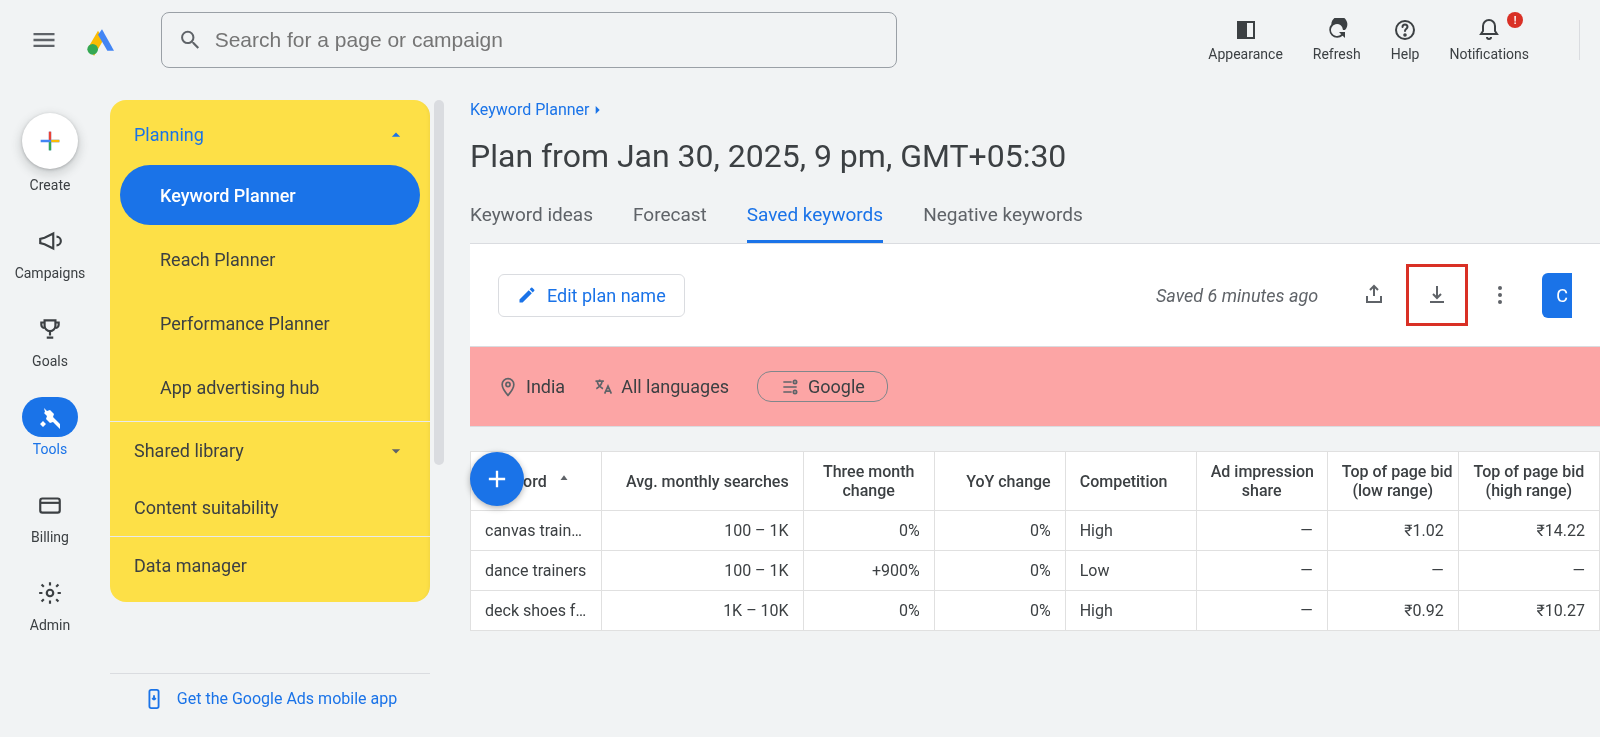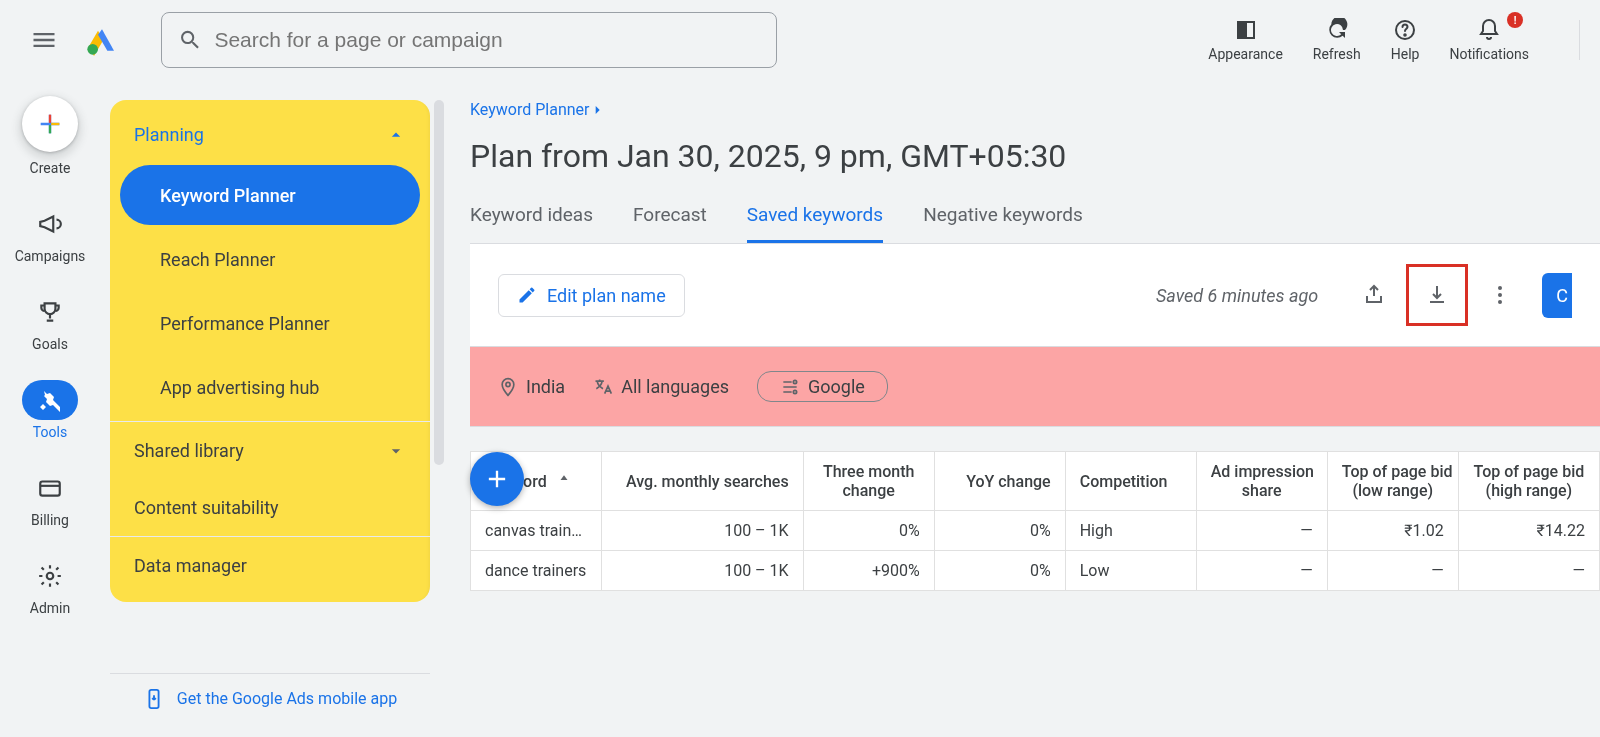--- a/index.html
+++ b/index.html
@@ -2,31 +2,31 @@
 <html><head>
 <meta charset="utf-8">
 <style>
   * { box-sizing: border-box; margin: 0; padding: 0; }
   body { font-family: 'Google Sans', Roboto, Arial, sans-serif; background: #f1f3f4; color: #3c4043; width: 1600px; height: 737px; overflow: hidden; position: relative; }
   
   
   .header { height: 80px; display: flex; align-items: center; padding: 0 20px; }
   .hamburger { width: 48px; height: 48px; display:flex; align-items:center; justify-content:center; cursor:pointer;}
   .logo { width: 48px; height: 48px; display:flex; align-items:center; justify-content:center; margin-left: 10px;}
-  .search-box { width: 616px; height: 56px; border: 1px solid #9aa0a6; border-radius: 8px; background: transparent; display:flex; align-items:center; padding: 0 16px; margin-left: 35px;}
+  .search-box { width: 736px; height: 56px; border: 1px solid #9aa0a6; border-radius: 8px; background: transparent; display:flex; align-items:center; padding: 0 16px; margin-left: 35px;}
   .search-box input { border:none; background:transparent; outline:none; font-size:21px; color:#5f6368; width:100%; margin-left:12px;}
   .header-spacer { flex: 1; }
   .header-actions { display: flex; gap: 30px; align-items: center; color:#3c4043; }
   .header-action { display:flex; flex-direction:column; align-items:center; font-size:14px; cursor:pointer; position:relative;}
   .header-action svg { width:24px; height:24px; margin-bottom:4px; }
   .notif-dot { position:absolute; top:-6px; right:6px; width:16px; height:16px; background:#d93025; border-radius:50%; display:flex; align-items:center; justify-content:center; color:#fff; font-size:10px; font-weight:bold;}
   .divider-v { width:1px; height:40px; background:#dadce0; margin-left:20px;}
   
   
-  .left-rail { position:absolute; left:0; top:96px; width:100px; display:flex; flex-direction:column; align-items:center; gap:28px;}
+  .left-rail { position:absolute; left:0; top:113px; width:100px; display:flex; flex-direction:column; align-items:center; gap:28px;}
   .rail-item { display:flex; flex-direction:column; align-items:center; font-size:14px; color:#3c4043; cursor:pointer;}
   .rail-create-btn { width:56px; height:56px; border-radius:50%; background:#fff; box-shadow: 0 1px 3px rgba(60,64,67,.3),0 4px 8px 3px rgba(60,64,67,.15); display:flex; align-items:center; justify-content:center; margin-bottom:8px;}
   .rail-icon-wrap {width:56px; height:40px; display:flex; align-items:center; justify-content:center; border-radius:20px; margin-bottom:4px;}
   .rail-icon-wrap.active { background:#1a73e8; color:#fff;}
   .rail-item.active { color:#1a73e8; }
   
   
   .side-panel { position:absolute; left:110px; top:100px; width:320px; background:#fde047; border-radius:16px; padding:8px 0; box-shadow: inset -4px 0 4px -4px rgba(0,0,0,0.08);}
   .panel-head { display:flex; justify-content:space-between; align-items:center; padding:16px 24px; color:#1a73e8; font-size:18px; cursor:pointer;}
   .panel-item { height:60px; display:flex; align-items:center; padding: 0 24px 0 40px; font-size:18px; color:#3c4043; border-radius:30px; margin: 4px 10px; cursor:pointer;}
@@ -357,16 +357,26 @@
           <tr>
             <td class="col-keyword">dance trainers</td>
             <td class="col-avg">100 – 1K</td>
             <td class="col-3m">+900%</td>
             <td class="col-yoy">0%</td>
             <td class="col-comp" style="text-align:left;">Low</td>
             <td class="col-imp">—</td>
             <td class="col-low">—</td>
             <td class="col-high">—</td>
           </tr>
+          <tr>
+            <td class="col-keyword">deck shoes f…</td>
+            <td class="col-avg">1K – 10K</td>
+            <td class="col-3m">0%</td>
+            <td class="col-yoy">0%</td>
+            <td class="col-comp" style="text-align:left;">High</td>
+            <td class="col-imp">—</td>
+            <td class="col-low">₹0.92</td>
+            <td class="col-high">₹10.27</td>
+          </tr>
         </tbody>
     </table>
   </div>
 </div>
 
 </body></html>

